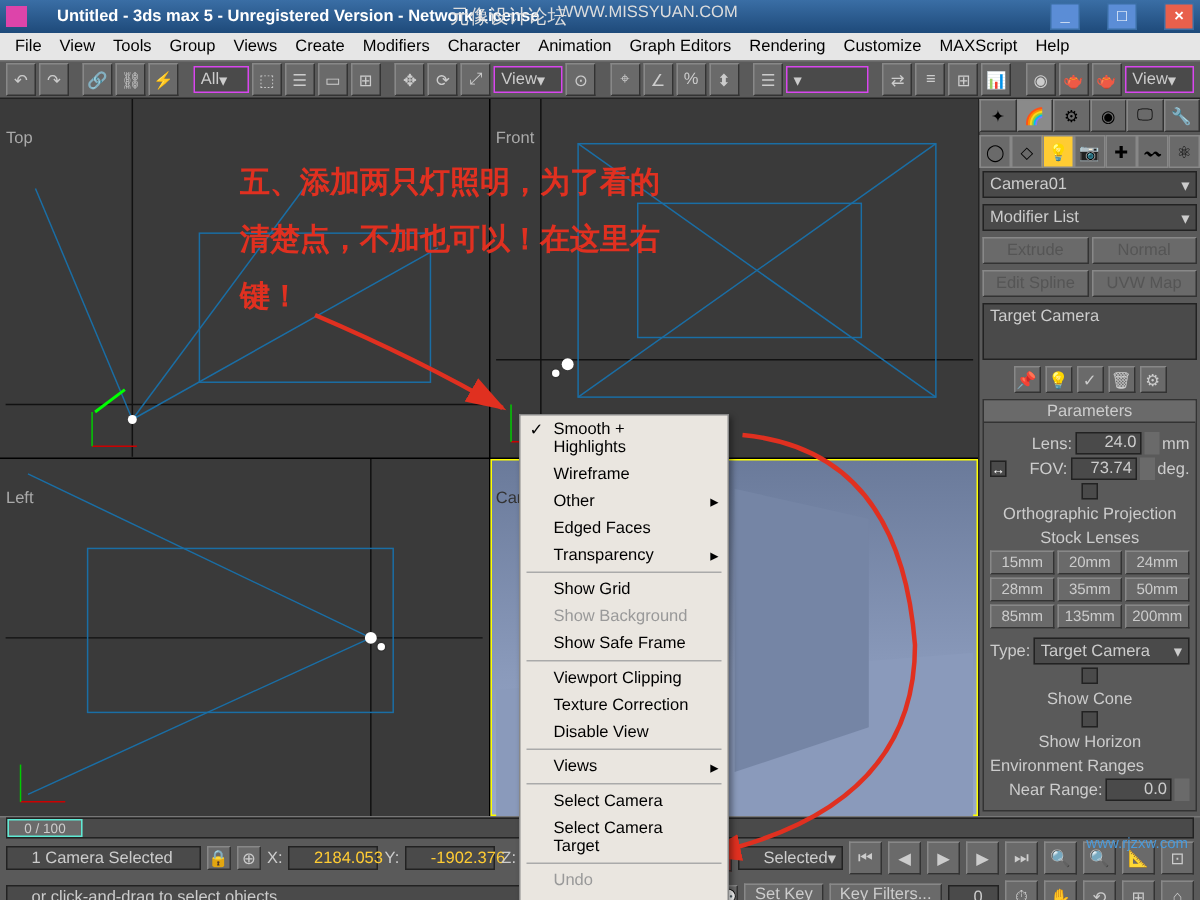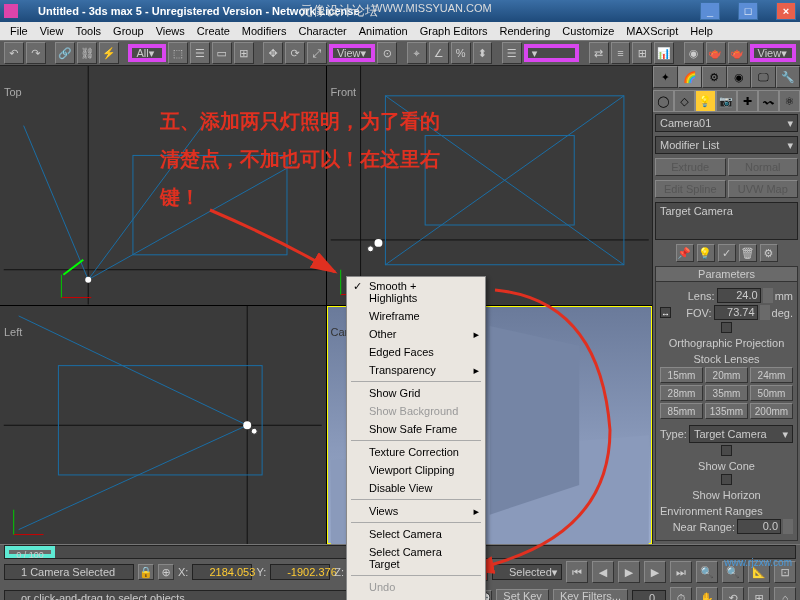--- a/index.html
+++ b/index.html
@@ -7,21 +7,21 @@
 .titlebar { height: 22px; background: linear-gradient(#3a6ea5, #1e4a7a); display: flex; align-items: center; padding: 0 4px; color: #fff; gap: 16px; }
 .titlebar .icon { width: 14px; height: 14px; background: #d4a; margin-right: 4px; }
 .titlebar .title { flex: 1; font-weight: bold; }
 .titlebar .wbtn { width: 20px; height: 18px; background: #5b8dd6; margin-left: 2px; display: flex; align-items: center; justify-content: center; color: #fff; font-weight: bold; border: 1px solid #3a6ea5; }
 .titlebar .close { background: #e8604c; }
 .menubar { height: 18px; background: #e6e6e6; display: flex; align-items: center; padding: 0 4px; }
 .menubar .mi { padding: 0 6px; cursor: pointer; }
 .toolbar { height: 26px; background: #5a5a5a; border-top: 1px solid #777; border-bottom: 1px solid #222; display: flex; align-items: center; padding: 0 4px; gap: 2px; }
 .tbtn { width: 22px; height: 22px; background: #6a6a6a; border: 1px solid #888; border-right-color: #333; border-bottom-color: #333; display: flex; align-items: center; justify-content: center; color: #ccc; }
 .tsep { width: 6px; height: 22px; }
-.tcombo { height: 18px; background: #4a4a4a; border: 4px solid #d946ef; color: #ccc; padding: 0 4px; display: flex; align-items: center; }
+.tcombo { height: 18px; background: #4a4a4a; border: 1px solid #d946ef; color: #ccc; padding: 0 4px; display: flex; align-items: center; }
 .main { display: flex; height: 478px; }
 .viewports { flex: 1; display: grid; grid-template-columns: 1fr 1fr; grid-template-rows: 1fr 1fr; gap: 1px; background: #000; position: relative; }
 .vp { background: #3a3a3a; position: relative; overflow: hidden; }
 .vp.persp { background: linear-gradient(#6a7a9a 0%, #8a9abb 60%, #9aaacc 100%); }
 .vp-label { position: absolute; top: 20px; left: 4px; color: #aaa; z-index: 2; }
 .vp svg { position: absolute; top: 0; left: 0; width: 100%; height: 100%; }
 .vp.active { outline: 1px solid #ff0; outline-offset: -1px; }
 .cmdpanel { width: 148px; background: #5a5a5a; border-left: 1px solid #222; display: flex; flex-direction: column; }
 .cmd-tabs { display: flex; height: 22px; }
 .cmd-tabs .ct { flex: 1; background: #6a6a6a; border: 1px solid #888; border-right-color: #333; border-bottom-color: #333; display: flex; align-items: center; justify-content: center; }
@@ -41,21 +41,21 @@
 .param-row label { flex: 1; text-align: right; }
 .param-spin { width: 44px; height: 15px; background: #4a4a4a; border: 1px solid #222; color: #ccc; padding: 0 2px; text-align: right; }
 .param-arrows { width: 10px; height: 15px; background: #6a6a6a; }
 .lens-grid { display: grid; grid-template-columns: repeat(3, 1fr); gap: 2px; margin: 2px 0; }
 .lens-btn { height: 16px; background: #6a6a6a; border: 1px solid #888; border-right-color: #333; border-bottom-color: #333; color: #ccc; display: flex; align-items: center; justify-content: center; font-size: 10px; }
 .chk { display: flex; align-items: center; gap: 4px; margin: 2px 0; flex-direction: column; }
 .chk-box { width: 11px; height: 11px; background: #4a4a4a; border: 1px solid #222; display: flex; align-items: center; justify-content: center; color: #fff; font-size: 9px; }
 .statusbar { height: 56px; background: #5a5a5a; border-top: 1px solid #777; display: flex; flex-direction: column; }
 .timeline { height: 18px; display: flex; align-items: center; padding: 0 4px; gap: 4px; }
 .timeslider { flex: 1; height: 14px; background: #4a4a4a; border: 1px solid #222; position: relative; }
-.timehandle { position: absolute; left: 0; width: 50px; height: 12px; background: #6a6a6a; border: 4px solid #5eead4; color: #ccc; text-align: center; font-size: 9px; }
+.timehandle { position: absolute; left: 0; width: 50px; height: 12px; background: #6a6a6a; border: 1px solid #5eead4; color: #ccc; text-align: center; font-size: 9px; }
 .sb-row { display: flex; align-items: center; padding: 2px 4px; gap: 4px; color: #ccc; }
 .sb-field { height: 16px; background: #4a4a4a; border: 1px solid #222; padding: 0 16px; display: flex; align-items: center; }
 .sb-btn { height: 18px; padding: 0 6px; background: #6a6a6a; border: 1px solid #888; border-right-color: #333; border-bottom-color: #333; }
 .sb-btn.auto { background: #aa3333; color: #fff; }
 .ctxmenu { position: absolute; left: 346px; top: 276px; width: 140px; background: #eae6e0; border: 1px solid #888; box-shadow: 2px 2px 4px rgba(0,0,0,0.4); z-index: 100; }
 .ctx-item { padding: 3px 18px 3px 22px; position: relative; }
 .ctx-item.disabled { color: #999; }
 .ctx-item.checked::before { content: '✓'; position: absolute; left: 6px; }
 .ctx-item.sub::after { content: '▸'; position: absolute; right: 6px; }
 .ctx-sep { height: 1px; background: #aaa; margin: 2px 4px; }
@@ -340,22 +340,22 @@
     <div class="ctx-item checked">Smooth + Highlights</div>
     <div class="ctx-item">Wireframe</div>
     <div class="ctx-item sub">Other</div>
     <div class="ctx-item">Edged Faces</div>
     <div class="ctx-item sub">Transparency</div>
     <div class="ctx-sep"></div>
     <div class="ctx-item">Show Grid</div>
     <div class="ctx-item disabled">Show Background</div>
     <div class="ctx-item">Show Safe Frame</div>
     <div class="ctx-sep"></div>
+    <div class="ctx-item">Viewport Clipping</div>
     <div class="ctx-item">Texture Correction</div>
-    <div class="ctx-item">Viewport Clipping</div>
     <div class="ctx-item">Disable View</div>
     <div class="ctx-sep"></div>
     <div class="ctx-item sub">Views</div>
     <div class="ctx-sep"></div>
     <div class="ctx-item">Select Camera</div>
     <div class="ctx-item">Select Camera Target</div>
     <div class="ctx-sep"></div>
     <div class="ctx-item disabled">Undo</div>
     <div class="ctx-item disabled">Redo</div>
   </div>

